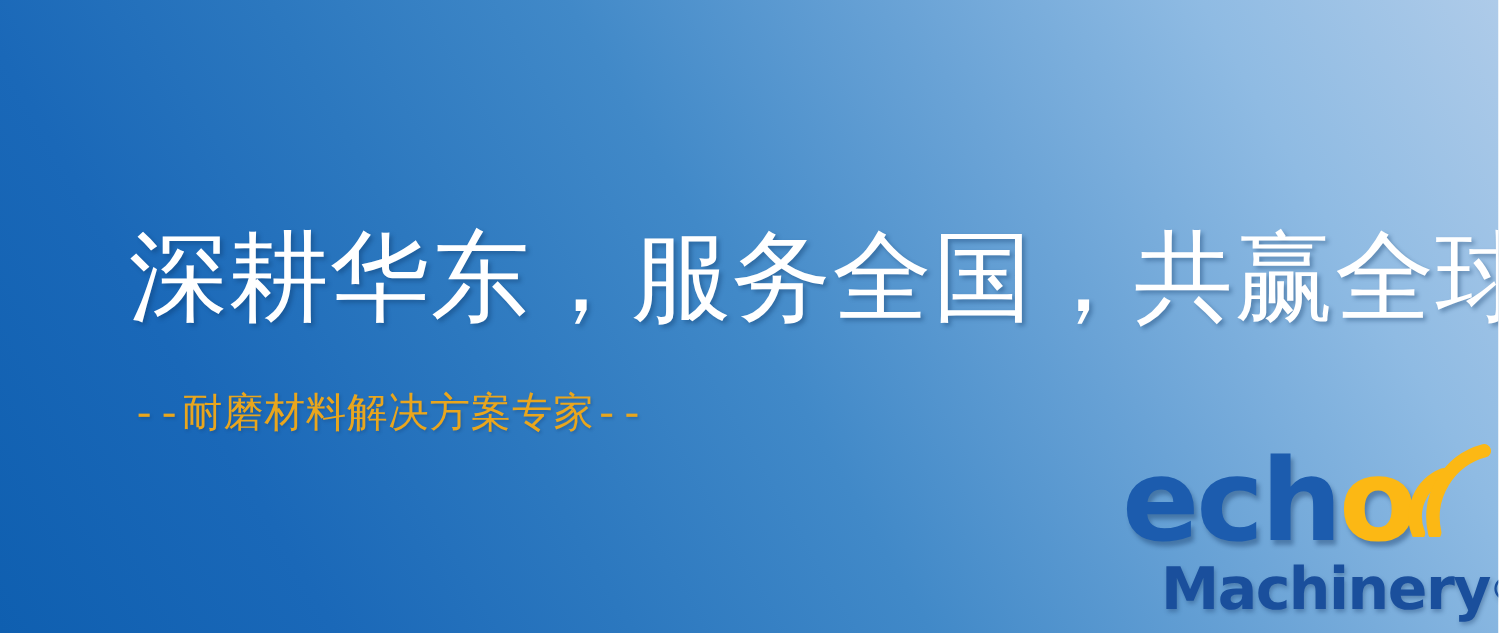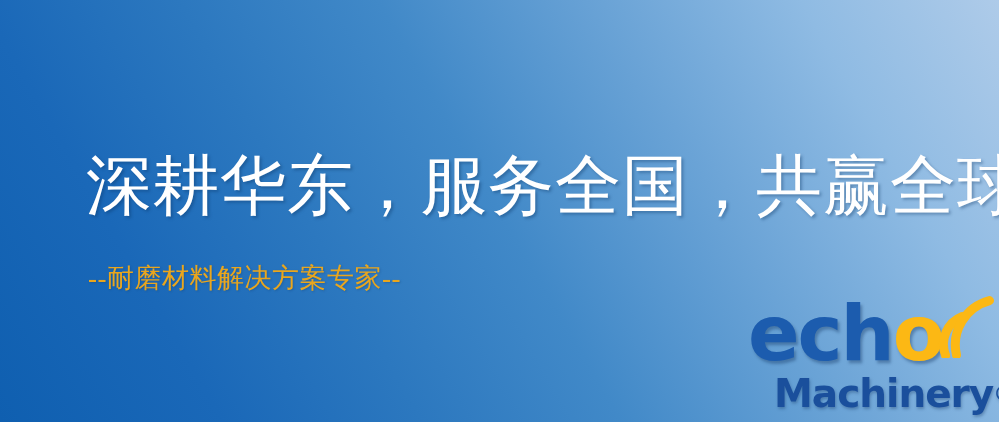--- a/index.html
+++ b/index.html
@@ -37,21 +37,21 @@
     letter-spacing: 1px;
     white-space: nowrap;
     text-shadow: 2px 2px 3px rgba(10, 50, 95, 0.35);
   }
 
   
   #subtitle {
     position: absolute;
     left: 88px;
     top: 264px;
-    font-family: Liberation Serif, serif;
+    font-family: Liberation Mono, monospace;
     font-size: 27px;
     line-height: 1.1;
     color: #e9a61d;
     letter-spacing: 0.5px;
     white-space: nowrap;
     text-shadow: 1px 1px 2px rgba(20, 60, 110, 0.30);
   }
 
   
   #logo {

